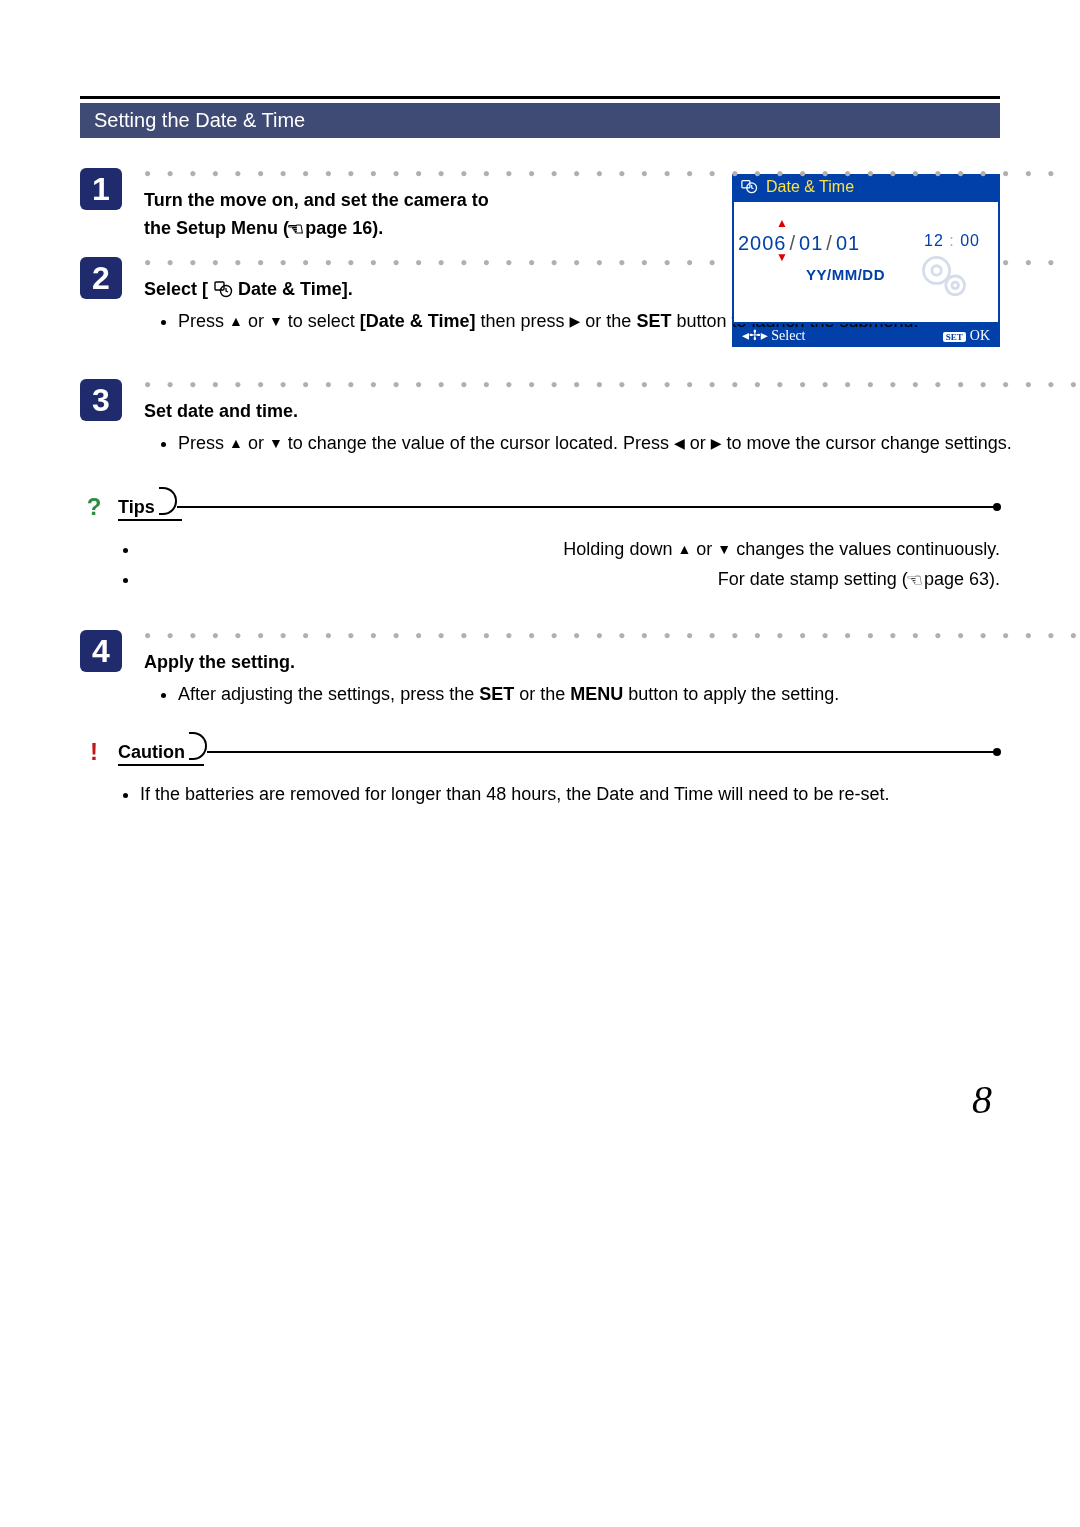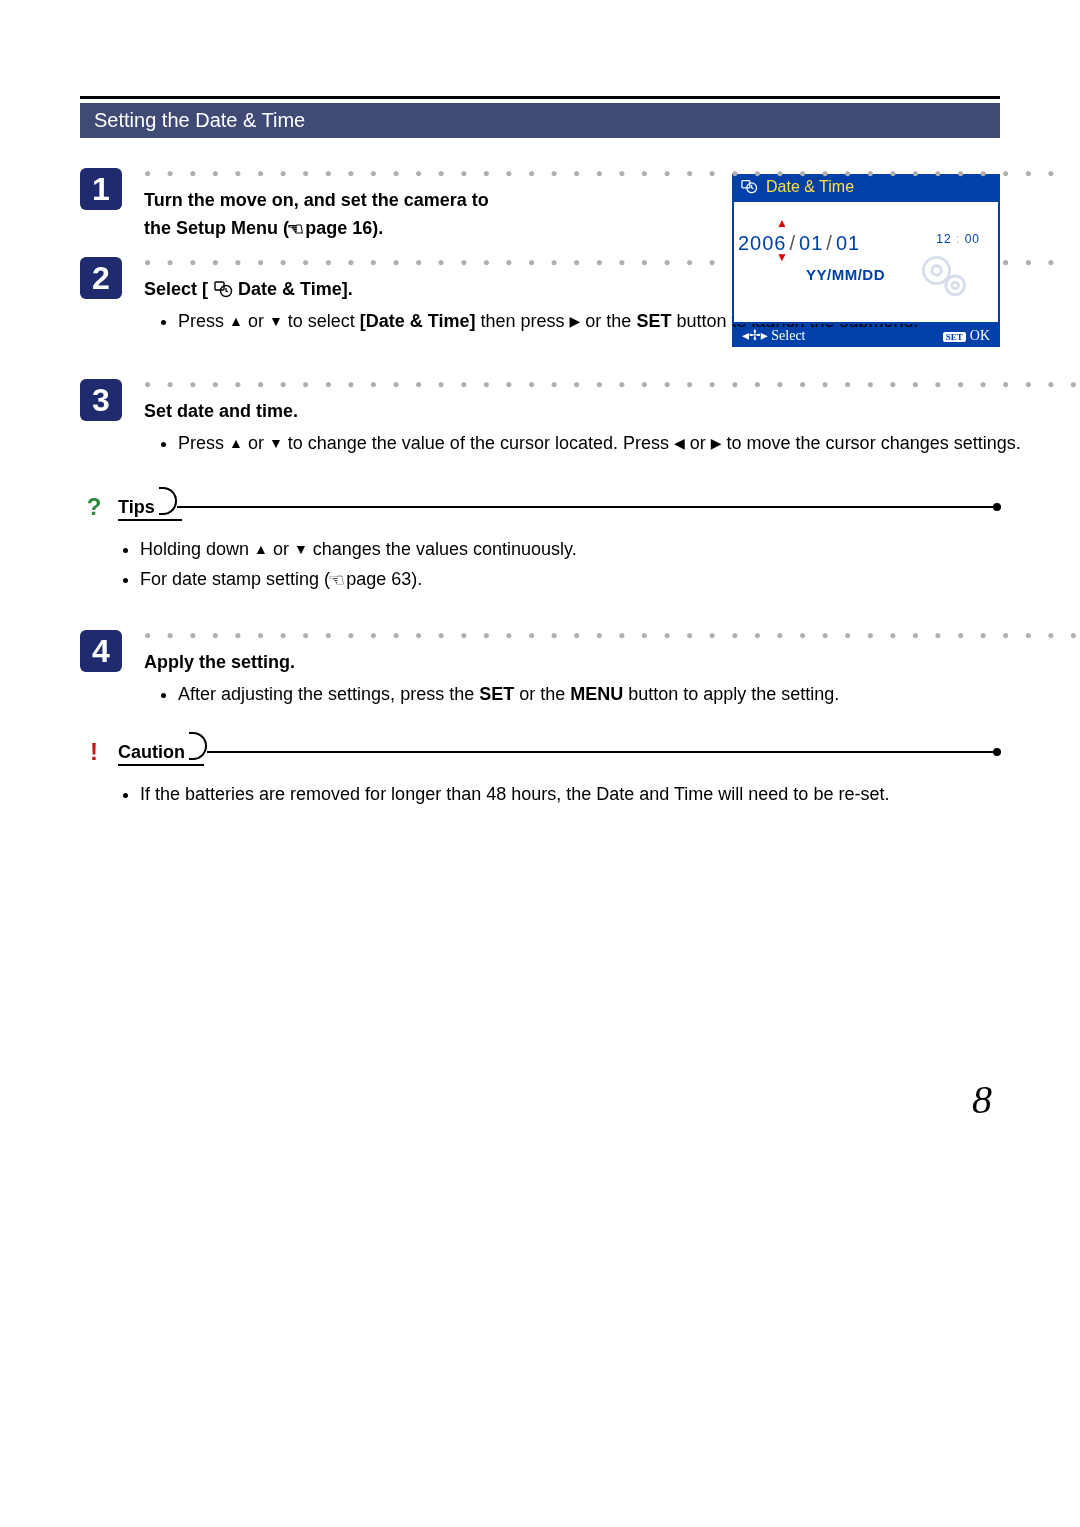--- a/index.html
+++ b/index.html
@@ -113,21 +113,21 @@
     overflow: hidden;
   }
   .lcd-date {
     position: absolute;
     top: 30px;
     left: 4px;
     font-size: 20px;
     letter-spacing: 1px;
   }
   .lcd-date .sep { color: #555; padding: 0 3px; }
-  .lcd-time { position: absolute; top: 30px; right: 18px; font-size: 12px; letter-spacing: 1px;}
+  .lcd-time { position: absolute; top: 30px; right: 18px; font-size: 16px; letter-spacing: 1px;}
   .lcd-time .colon { color: #9ab; }
   .lcd-up, .lcd-down { position: absolute; left: 42px; font-size: 12px; color: #d00; }
   .lcd-up { top: 14px; }
   .lcd-down { top: 48px; }
   .lcd-format { position: absolute; left: 72px; top: 64px; font-weight: bold; font-size: 15px; letter-spacing: 0.5px; }
   .lcd-gear {
     position: absolute; right: 26px; top: 46px; width: 56px; height: 56px;
     opacity: 0.35;
   }
   .lcd-ftr {
@@ -294,35 +294,35 @@
 
     <div style="clear:both"></div>
 
     <div class="step-row" style="margin-top:14px;">
       <div class="step-num">3</div>
       <div class="step-body">
         <div class="dots">● ● ● ● ● ● ● ● ● ● ● ● ● ● ● ● ● ● ● ● ● ● ● ● ● ● ● ● ● ● ● ● ● ● ● ● ● ● ● ● ● ● ● ● ● ● ● ● ● ● ● ● ● ● ● ● ● ● ● ● ● ● ● ● ● ● ● ● ● ● ● ● ● ● ●</div>
         <div class="step-head">Set date and time.</div>
         <ul class="bullet-list">
           <li>
-            <span>Press </span><span class="arrow">▲</span><span> or </span><span class="arrow">▼</span><span> to change the value of the cursor located.   Press </span><span class="arrow">◀</span><span> or </span><span class="arrow">▶</span><span> to move the cursor changes settings.</span>
+            <span>Press </span><span class="arrow">▲</span><span> or </span><span class="arrow">▼</span><span> to change the value of the cursor located.   Press </span><span class="arrow">◀</span><span> or </span><span class="arrow">▶</span><span> to move the cursor change settings.</span>
           </li>
         </ul>
       </div>
     </div>
 
     <div class="callout">
       <div class="callout-row">
         <div class="callout-icon tips-icon">?</div>
         <div class="callout-label">Tips</div>
         <span class="callout-arc"></span>
         <div class="callout-line"></div>
       </div>
       <div class="callout-underline"></div>
-      <ul class="bullet-list" style="padding-left:60px; margin-top:14px;">
+      <ul class="bullet-list" style="padding-left:60px; margin-top:14px;text-align:right;">
         <li>
           <span>Holding down </span><span class="arrow">▲</span><span> or </span><span class="arrow">▼</span><span> changes the values continuously.</span>
         </li>
         <li>
           <span>For date stamp setting (</span><span class="pageref-icon">☞</span><span>page 63).</span>
         </li>
       </ul>
     </div>
 
     <div class="step-row" style="margin-top:36px;">

